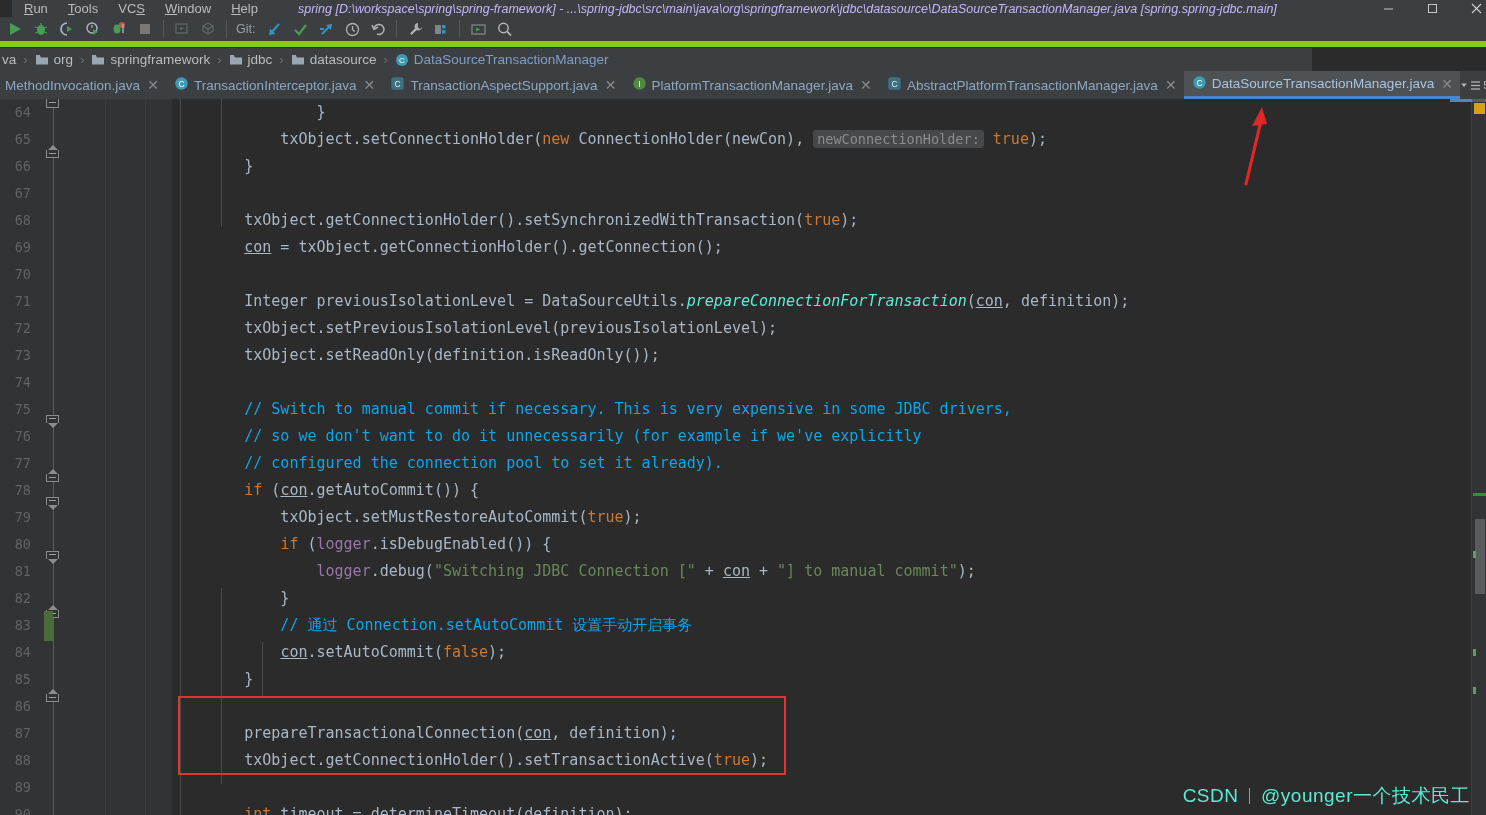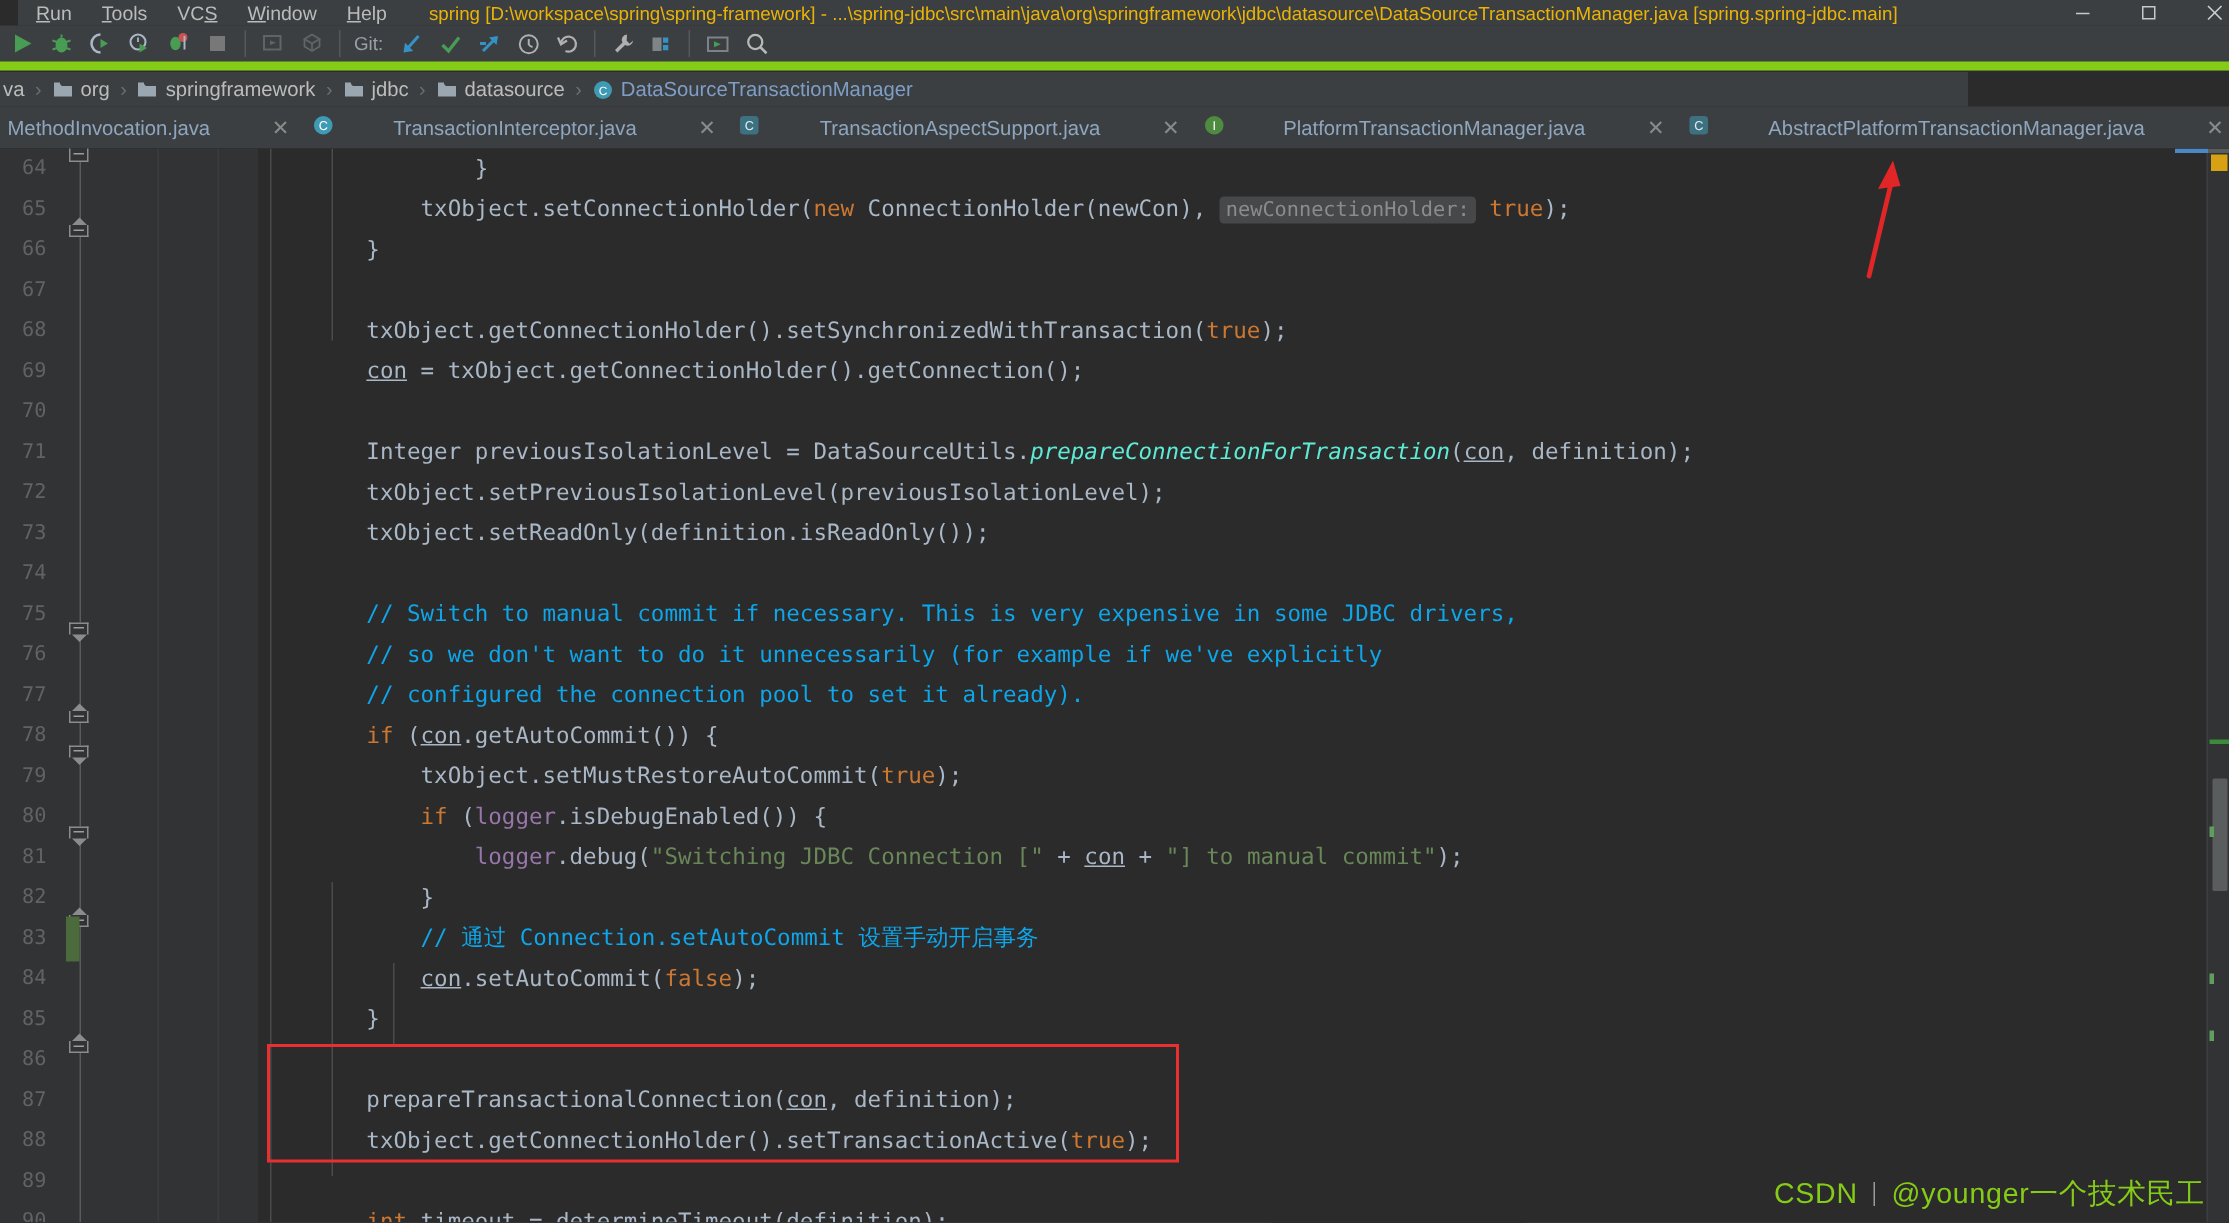--- a/index.html
+++ b/index.html
@@ -26,23 +26,24 @@
     white-space: nowrap;
   }
   .menu-items { display: flex; align-items: center; padding-left: 2px; }
   .menu-item {
     color: #bbbbbb; font-size: 13px;
     padding: 0 10px; line-height: 17px;
     font-family: "Liberation Sans", sans-serif;
   }
   .menu-item .uk { text-decoration: underline; }
   .title-text {
-    color: #eab308; font-size: 12.5px;
-    margin-left: 18px;
+    color: #c4b5fd; font-size: 12.5px;
+    margin-left: 30px;
     font-family: "Liberation Sans", sans-serif;
+    font-style: italic;
   }
   .win-controls {
     position: absolute; right: 0; top: 0;
     height: 17px; display: flex; align-items: center;
   }
   .win-btn {
     width: 44px; height: 17px;
     display: flex; align-items: center; justify-content: center;
     color: #c8c8c8; font-size: 12px;
   }
@@ -92,21 +93,20 @@
     background: #3c3f41;
     display: flex; align-items: stretch;
     white-space: nowrap; overflow: hidden;
   }
   .tab {
     display: flex; align-items: center;
     padding: 0 7px 0 8px;
     font-size: 13.5px;
     color: #8fa6bf;
     position: relative;
-    gap: 34px;
   }
   .tab .tname { margin: 0 4px 0 5px; }
   .tab.active {
     background: #4e5254;
     border-bottom: 3px solid #4a88c7;
     color: #a9c3dd;
   }
   .tab-x {
     color: #8a8a8a; font-size: 14px; margin-left: 3px;
     width: 12px; text-align: center;
@@ -254,21 +254,21 @@
   }
   .code-divider {
     position: absolute; top: 0; right: 14px;
     width: 1px; height: 716px; background: #3c3f41;
   }
 
   
   .watermark {
     position: absolute;
     right: 16px; bottom: 6px;
-    color: #84cc16; font-size: 19px;
+    color: #5eead4; font-size: 19px;
     font-family: "Liberation Sans", sans-serif;
     letter-spacing: 0.5px;
   }
   .watermark .sep {
     display:inline-block; width:1px; height:16px;
     background:#9a9a9a; margin: 0 5px -2px 5px;
   }
 </style>
 </head>
 <body>

